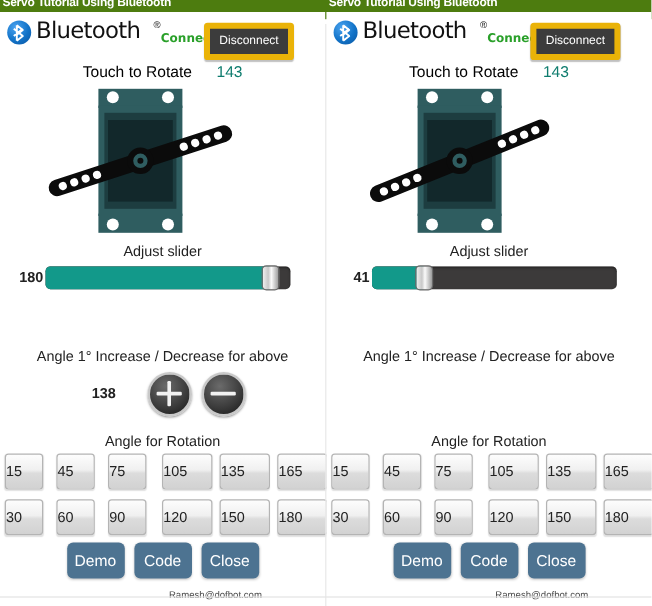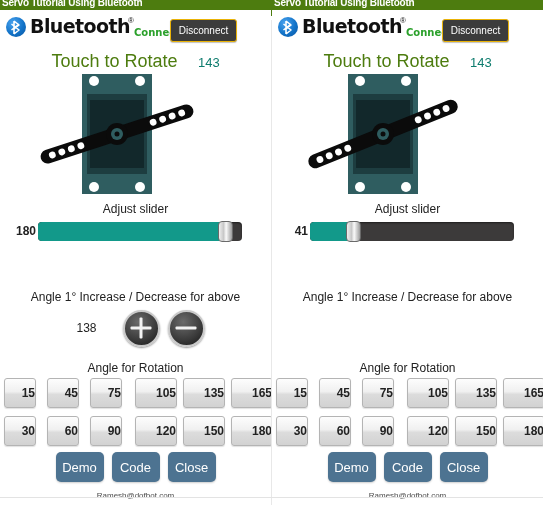--- a/index.html
+++ b/index.html
@@ -41,51 +41,51 @@
     position:absolute;top:3px;left:0;width:271px;height:32px;
   }
   .bt-logo{
     position:absolute;left:6px;top:4px;width:20px;height:20px;
     border-radius:50%;
     background:radial-gradient(circle at 35% 30%, #4aa3ef 0%, #1273c8 55%, #0a55a0 100%);
   }
   .bt-logo svg{position:absolute;left:4px;top:2.5px;}
   .bt-word{
     position:absolute;left:30px;top:2px;
-    font-size:19px;font-weight:bold;color:#111;
+    font-size:19px;font-weight:normal;color:#111;
     letter-spacing:-0.6px;
     font-family:"DejaVu Sans", sans-serif;
   }
   .bt-reg{
     position:absolute;left:128px;top:3px;
     font-size:8px;color:#111;
   }
   .bt-conn{
     position:absolute;left:134px;top:14px;
     font-size:10px;font-weight:bold;color:#2aa02a;
     font-family:"DejaVu Sans", sans-serif;
   }
   .disconnect-btn{
     position:absolute;left:170px;top:6px;width:65px;height:21px;
     background:#3c3c3c;
-    border:1px solid #eab308;
+    border:5px solid #eab308;
     border-radius:3px;
     color:#ffffff;font-size:10px;
     display:flex;align-items:center;justify-content:center;
     cursor:pointer;
     box-shadow:0 1px 1px rgba(0,0,0,0.25);
   }
 
   
   .rot-row{
     position:absolute;top:41px;left:0;width:271px;height:20px;
     text-align:center;
   }
   .rot-label{
-    font-size:18px;color:#4d7c0f;
+    font-size:13px;color:#000000;
   }
   .rot-value{
     font-size:13px;font-weight:normal;color:#0e7c6e;
     margin-left:16px;
   }
 
   
   .servo-wrap{
     position:absolute;top:62px;left:0;width:271px;height:124px;
   }
@@ -128,21 +128,21 @@
   
   .incdec-title{
     position:absolute;top:280px;left:0;width:271px;
     text-align:center;font-size:12px;color:#222;
   }
   .incdec-row{
     position:absolute;top:298px;left:0;width:271px;height:40px;
     display:flex;align-items:center;justify-content:center;
   }
   .incdec-val{
-    font-size:12px;font-weight:normal;color:#222;
+    font-size:12px;font-weight:bold;color:#222;
     width:34px;text-align:right;margin-right:22px;
   }
   .round-btn{
     width:37px;height:37px;border-radius:50%;
     background:radial-gradient(circle at 40% 30%, #6b6b6b 0%, #3a3a3a 60%, #161616 100%);
     border:2px solid #c9c9c9;
     box-sizing:border-box;
     position:relative;
     margin:0 4px;
     box-shadow:0 1px 2px rgba(0,0,0,0.4);
@@ -166,43 +166,43 @@
   }
   .angle-grid{
     position:absolute;top:368px;left:0;width:271px;height:68px;
   }
   .angle-btn{
     position:absolute;
     background:linear-gradient(to bottom,#fdfdfd 0%,#f0f0f0 45%,#dcdcdc 55%,#d2d2d2 100%);
     border:1px solid #b4b4b4;
     border-radius:3px;
     box-sizing:border-box;
-    display:flex;align-items:center;justify-content:flex-end;
-    font-size:12px;font-weight:bold;color:#222;
+    display:flex;align-items:center;justify-content:flex-start;
+    font-size:12px;font-weight:normal;color:#222;
     cursor:pointer;
     box-shadow:0 1px 1px rgba(0,0,0,0.12);
   }
 
   
   .bottom-btns{
     position:absolute;top:440px;left:0;width:271px;height:34px;
     display:flex;align-items:center;justify-content:center;
   }
   .bbtn{
     width:48px;height:30px;margin:0 4px;
     background:#4d7391;
     border-radius:5px;
     display:flex;align-items:center;justify-content:center;
     color:#ffffff;font-size:13px;
     cursor:pointer;
     box-shadow:0 1px 2px rgba(0,0,0,0.2);
   }
   .footer-mail{
     position:absolute;top:481px;left:0;width:271px;
-    text-align:center;font-size:8px;color:#4a4a4a;
+    text-align:center;font-size:8px;color:#4a4a4a;padding-left:44px;
   }
   .footer-line{
     position:absolute;top:497px;left:0;width:543px;height:1px;
     background:#e3e3e3;
   }
 </style>
 </head>
 <body>
 
 <div class="titlebar">

